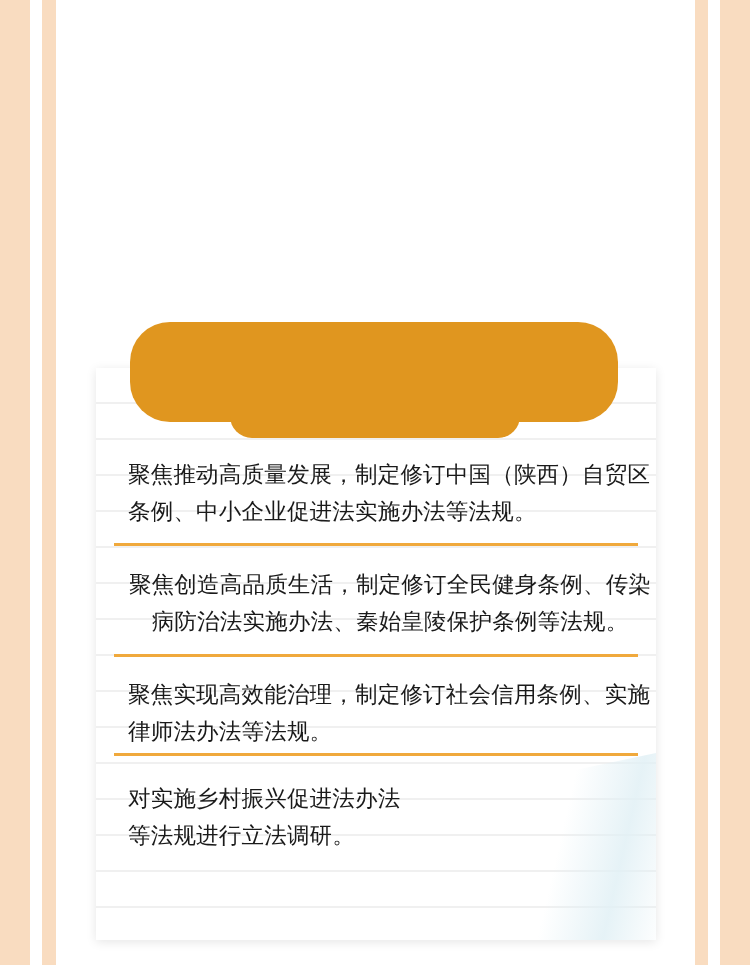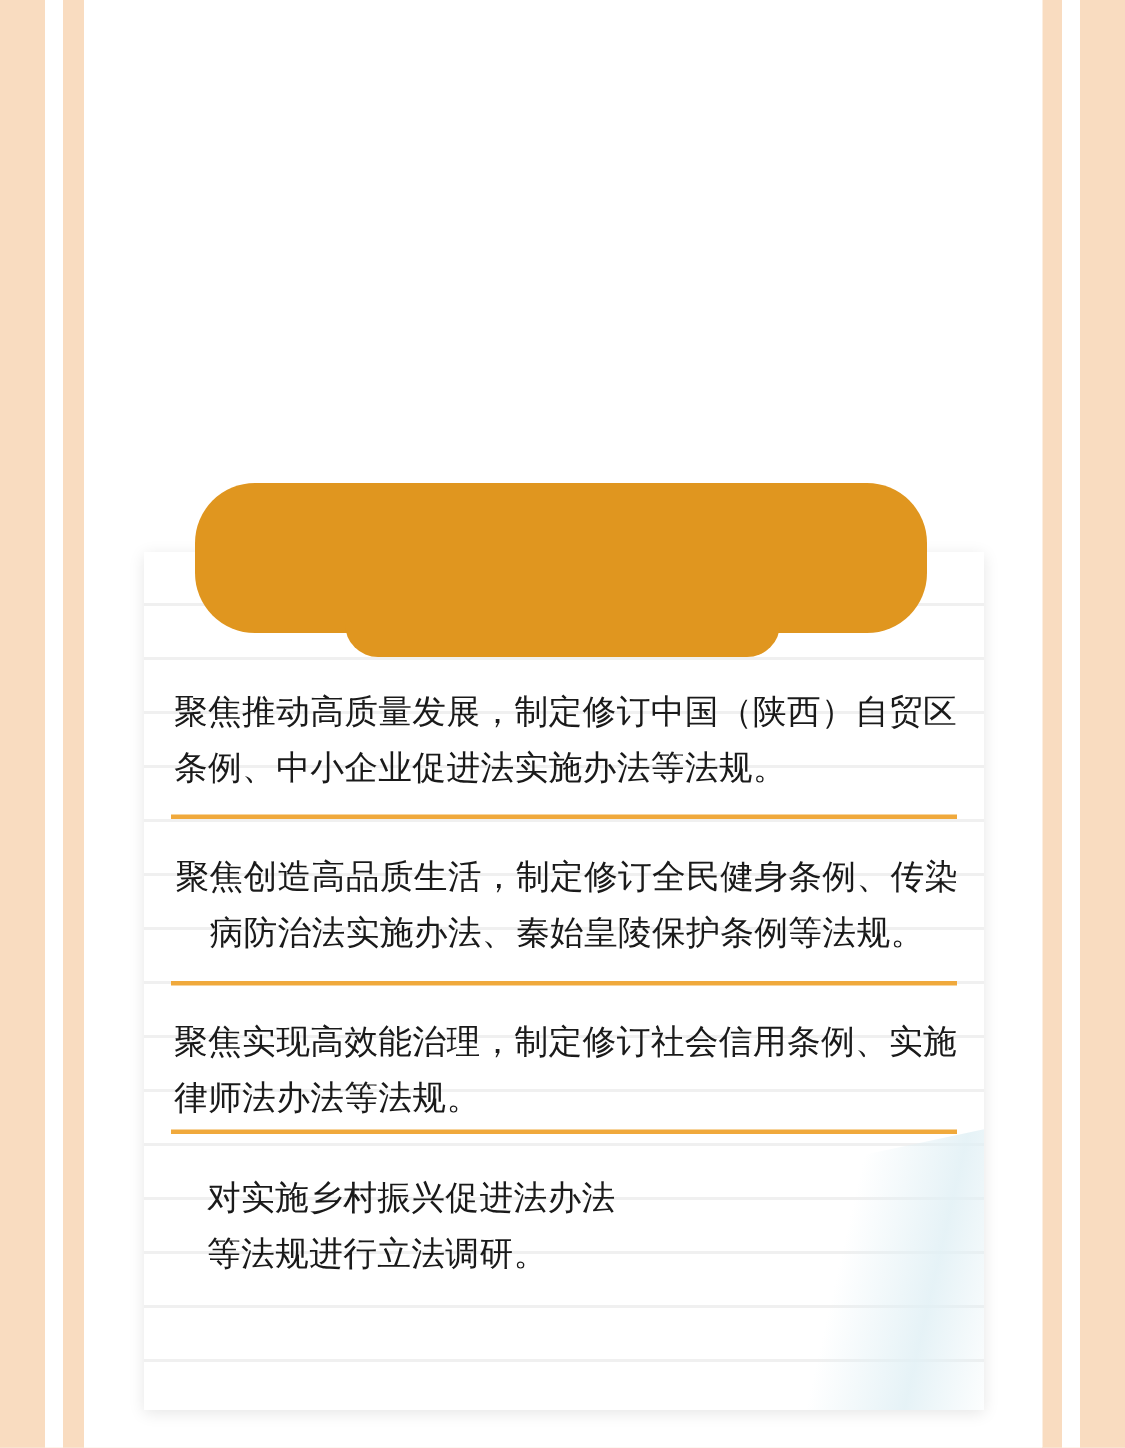--- a/index.html
+++ b/index.html
@@ -104,21 +104,21 @@
 
   
   .items {
     position: absolute;
     left: 0;
     top: 0;
     width: 100%;
   }
   .item {
     position: absolute;
-    left: 20px;
+    left: 32px;
     width: 524px;
     box-sizing: border-box;
   }
   .item p {
     margin: 0;
     color: #1a1a1a;
     font-size: 22.5px;
     line-height: 37px;
     letter-spacing: 0.2px;
     font-weight: 500;
@@ -160,21 +160,21 @@
         <p>聚焦创造高品质生活，制定修订全民健身条例、传染病防治法实施办法、秦始皇陵保护条例等法规。</p>
       </div>
       <div class="divider div-1"></div>
 
       <div class="item item-2">
         <p>聚焦实现高效能治理，制定修订社会信用条例、实施律师法办法等法规。</p>
       </div>
       <div class="divider div-2"></div>
 
       <div class="item item-3">
-        <p style="white-space: pre-line; margin-left: 22px;">对实施乡村振兴促进法办法
+        <p style="white-space: pre-line;">对实施乡村振兴促进法办法
 等法规进行立法调研。</p>
       </div>
     </div>
   </div>
 
   <div class="banner"></div>
   <div class="banner-tab"></div>
   <div class="banner-title"></div>
 
 </div>

